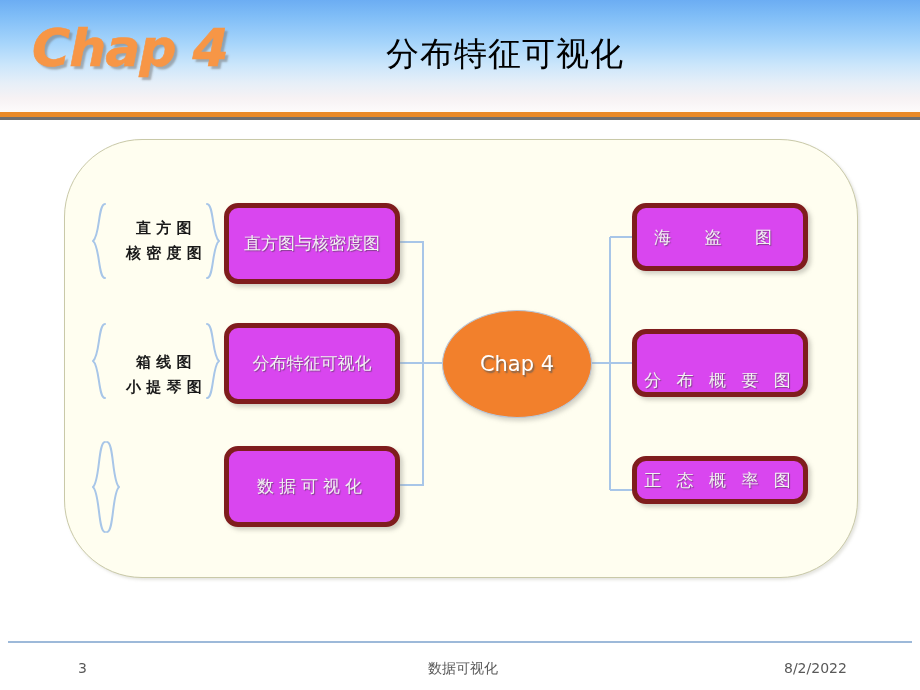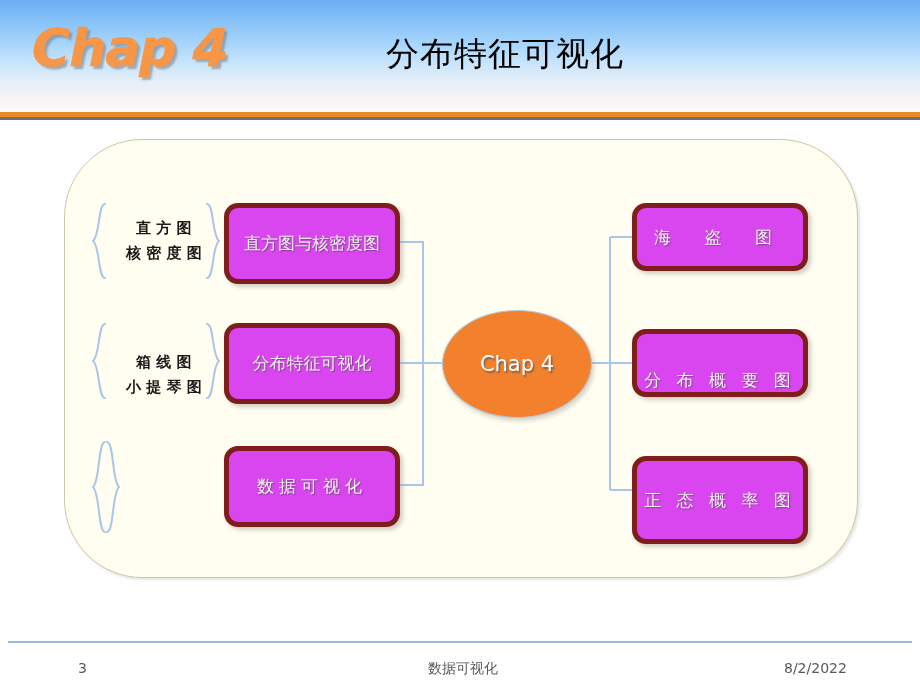--- a/index.html
+++ b/index.html
@@ -262,21 +262,21 @@
 </div>
 
 <div class="node-box" style="left:632px; top:203px; width:176px; height:68px;">
   <span class="node-label spaced-wide">海 盗 图</span>
 </div>
 
 <div class="node-box" style="left:632px; top:329px; width:176px; height:68px;align-items:flex-end;">
   <span class="node-label spaced">分 布 概 要 图</span>
 </div>
 
-<div class="node-box" style="left:632px; top:456px; width:176px; height:88px;">
+<div class="node-box" style="left:632px; top:456px; width:176px; height:48px;">
   <span class="node-label spaced">正 态 概 率 图</span>
 </div>
 
 <div id="footer-rule"></div>
 <div id="footer">
   <div class="footer-text" id="footer-page-number">3</div>
   <div class="footer-text" id="footer-center-text">数据可视化</div>
   <div class="footer-text" id="footer-date">8/2/2022</div>
 </div>
 

